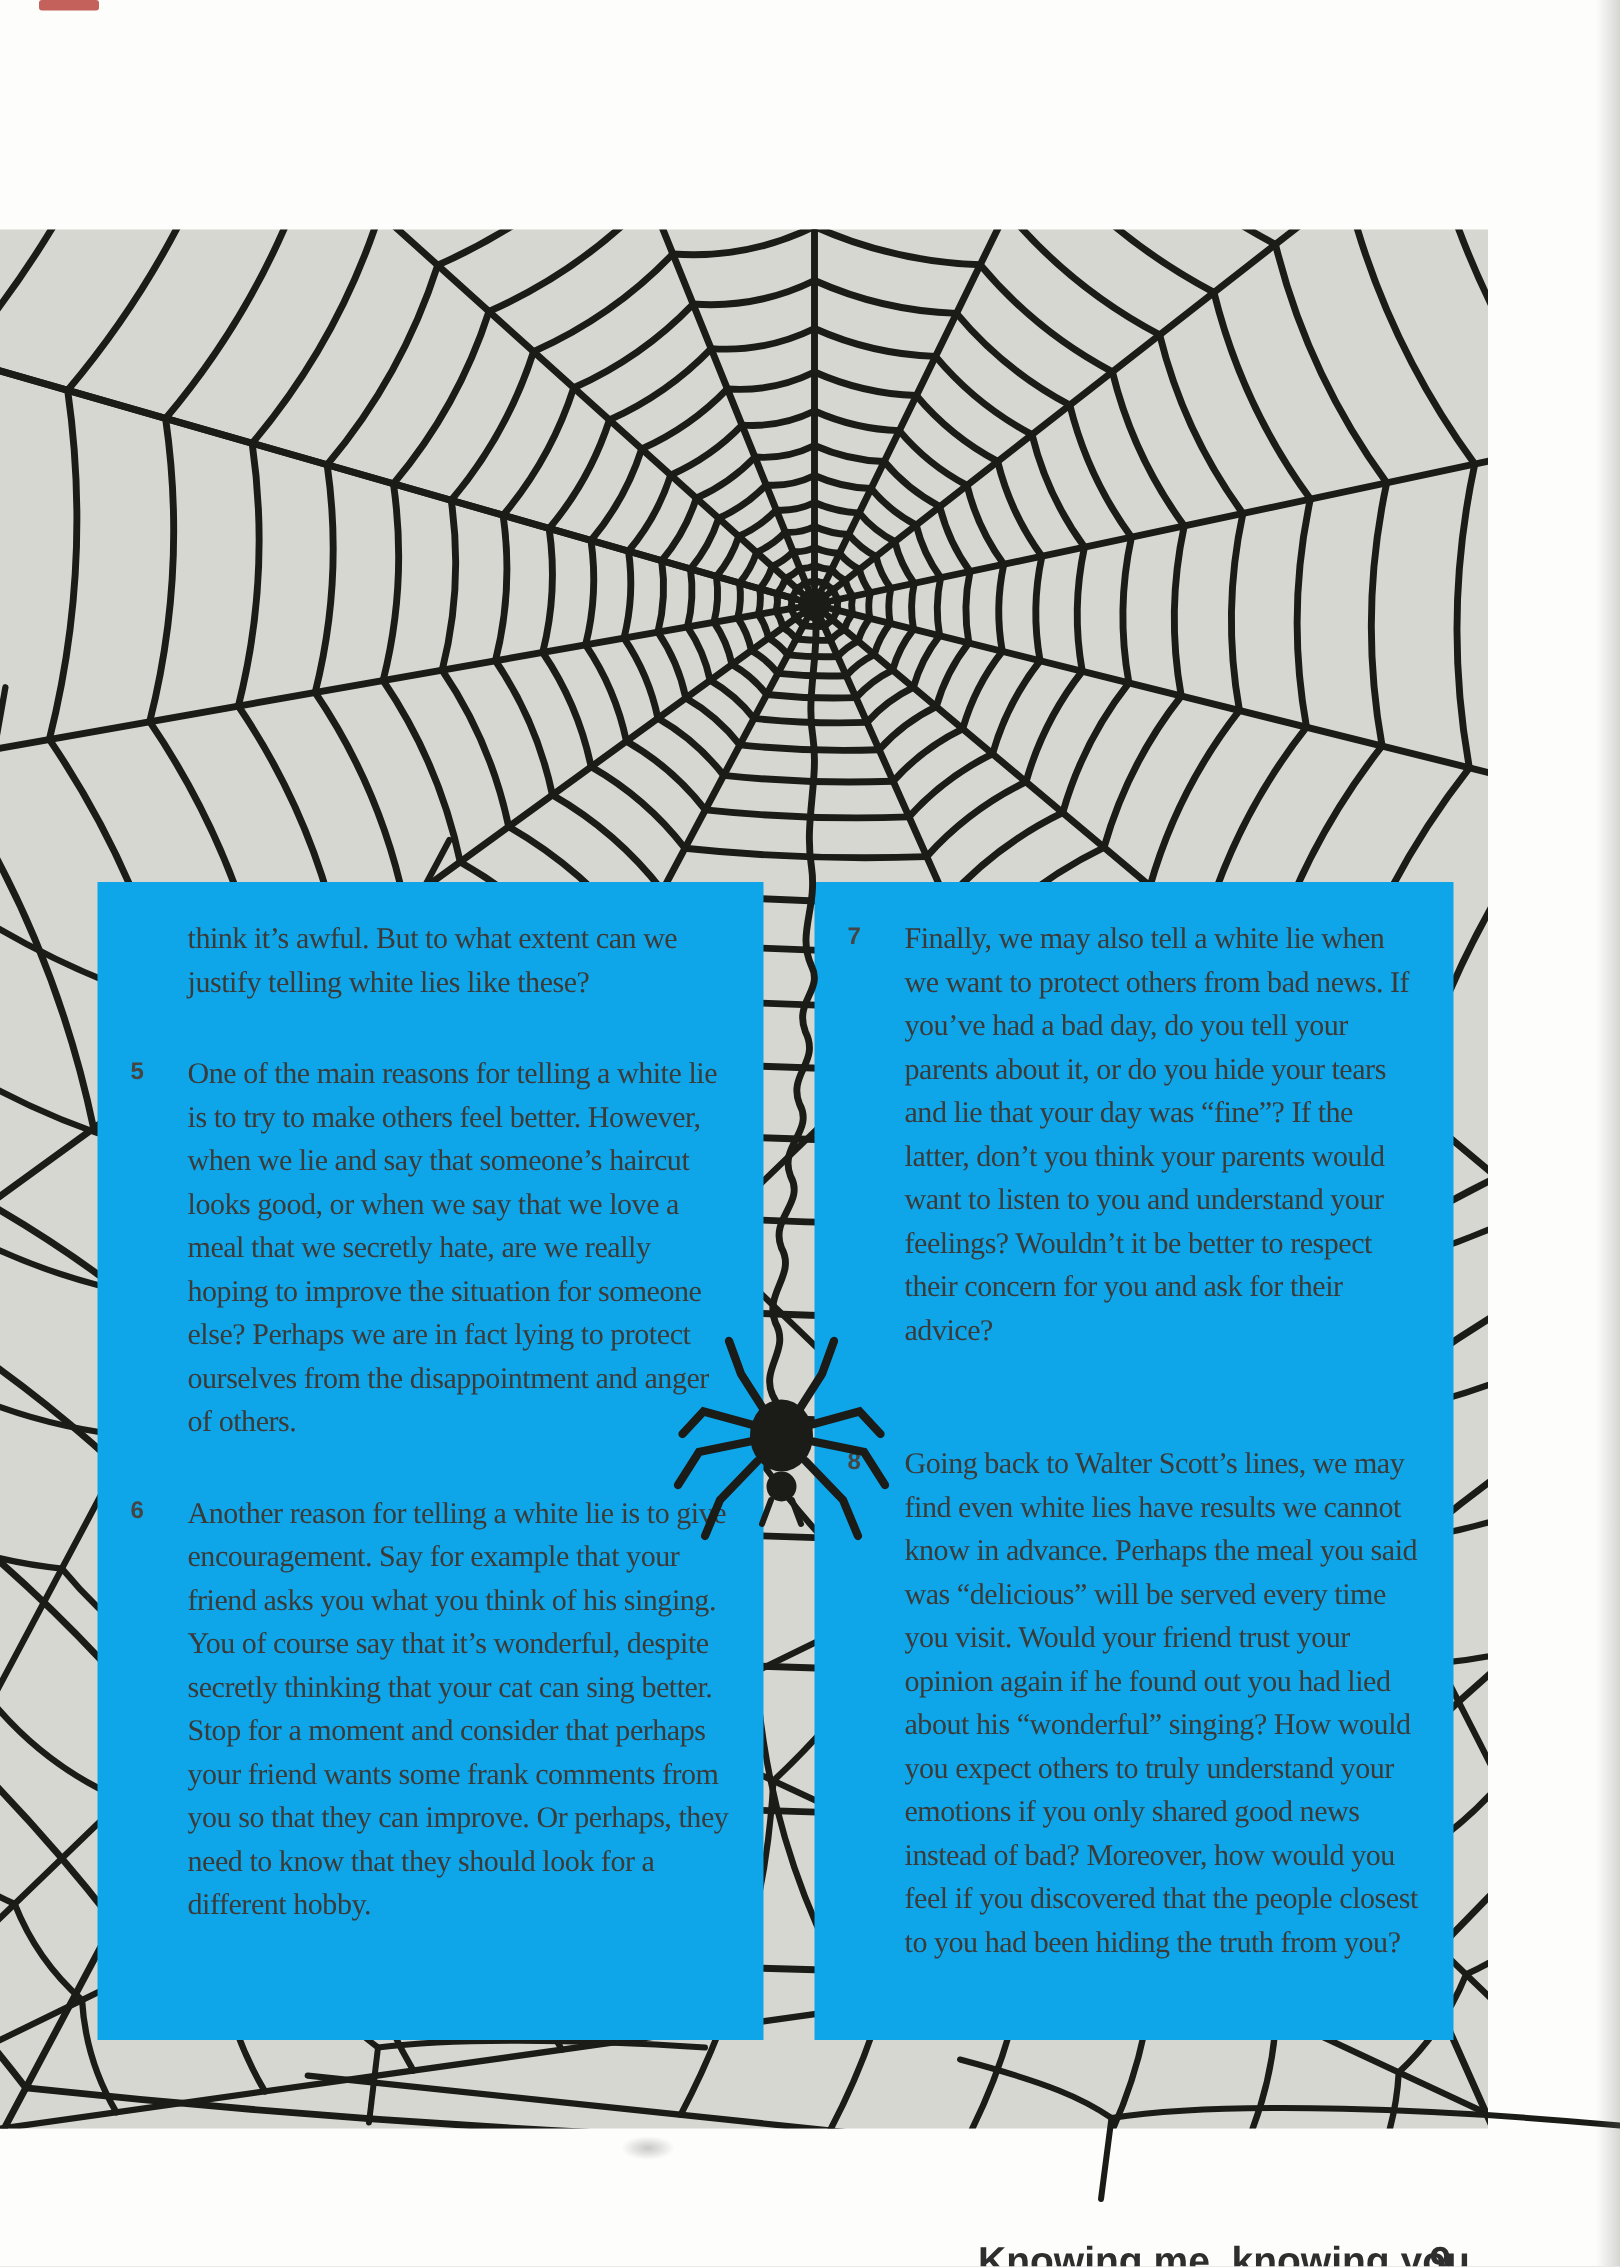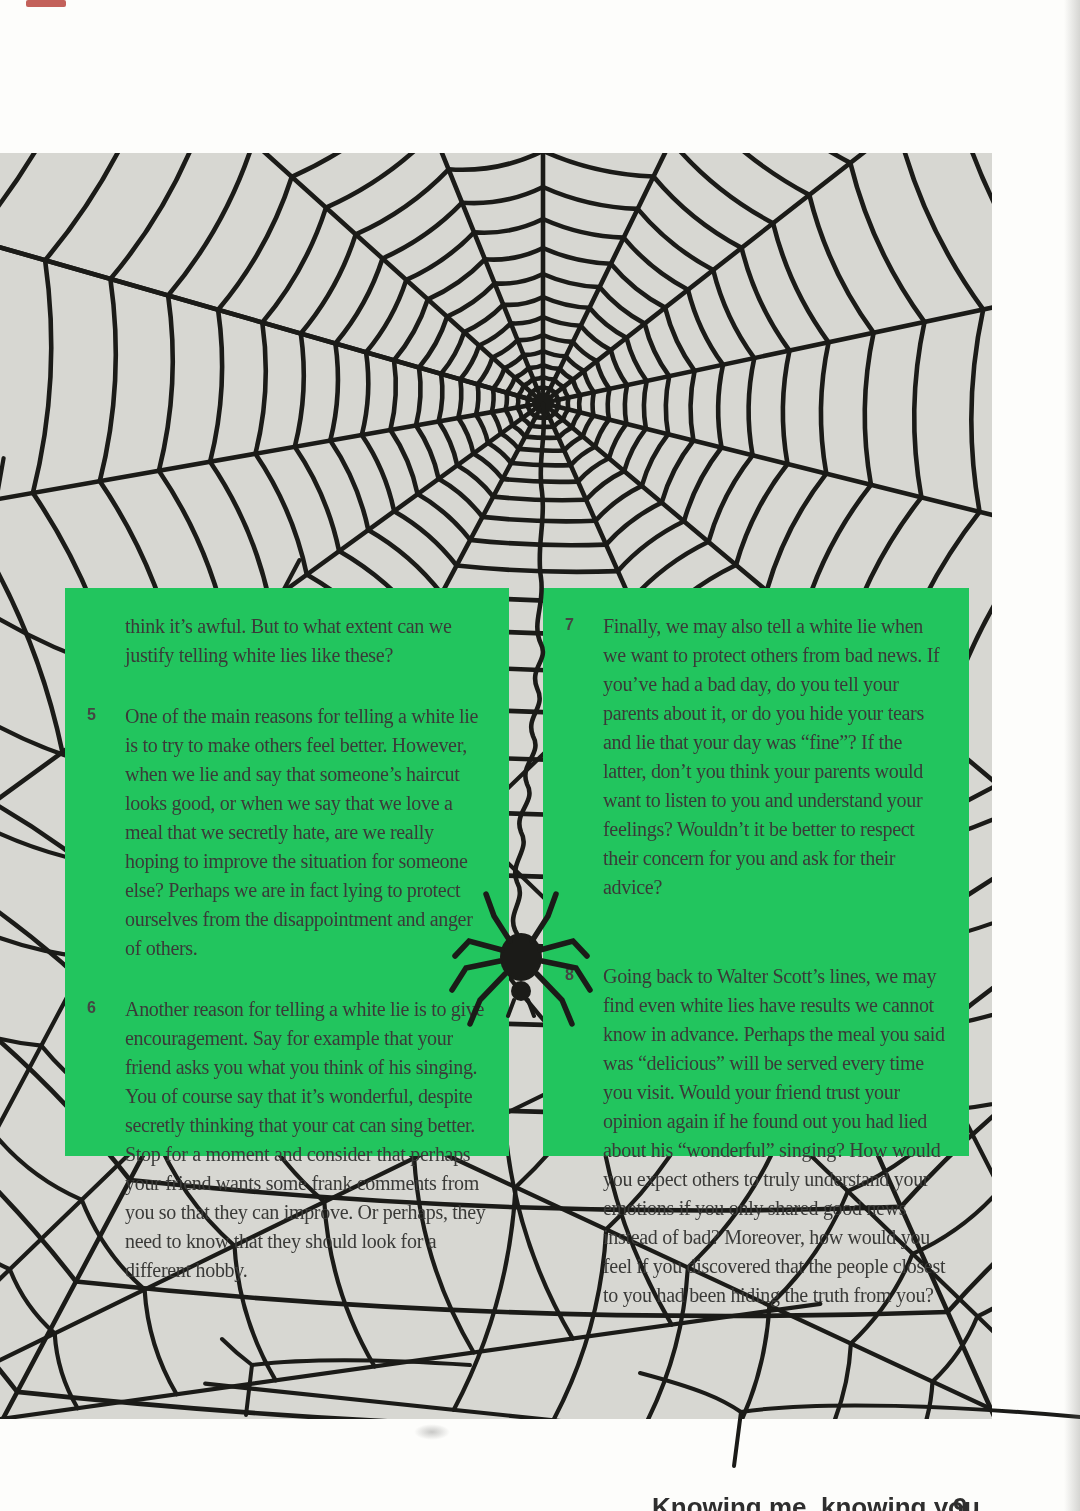--- a/index.html
+++ b/index.html
@@ -11,21 +11,21 @@
   .red-mark{
     position:absolute; left:26px; top:0; width:40px; height:7px;
     background:var(--accent,#b43a32); border-radius:2px; opacity:.8;
   }
   .panel{
     position:absolute; left:0; top:153px; width:992px; height:1266px;
     background:var(--panel-bg,#d7d7d2);
   }
   .panel svg{display:block; width:992px; height:1266px;}
   .textbox{
-    position:absolute; top:588px; height:568px; background:#22c55e;
+    position:absolute; top:588px; height:772px; background:#0ea5e9;
     box-sizing:border-box; padding-top:24px; z-index:2;
   }
   .textbox.left{left:65px; width:444px;}
   .textbox.right{left:543px; width:426px;}
   .para{display:flex; margin:0 20px 0 20px;}
   .para.gap{margin-top:32px;}
   .para.gap-lg{margin-top:60px;}
   .num{
     flex:none; width:38px; padding-top:4px; padding-left:2px;
     font-family:"Liberation Sans", sans-serif; font-weight:700;

